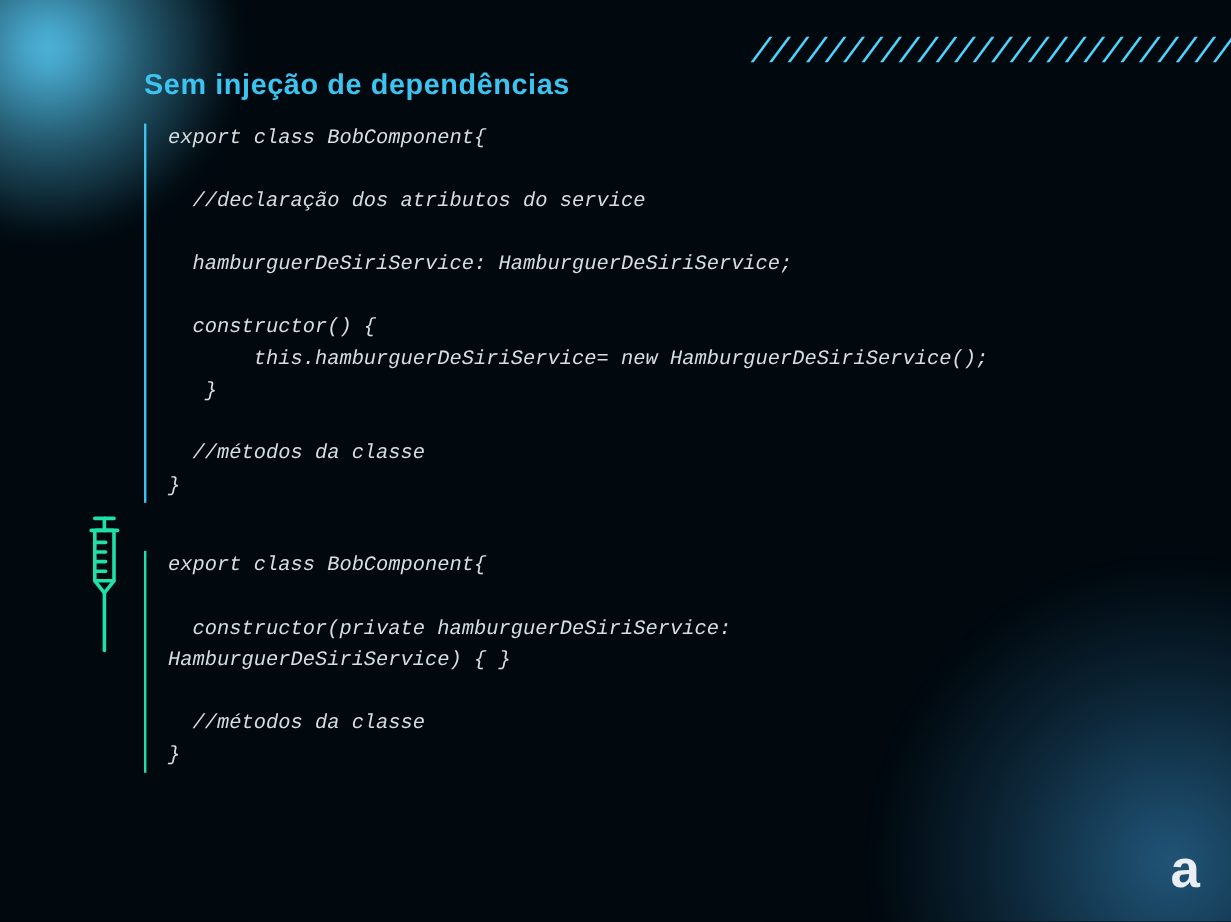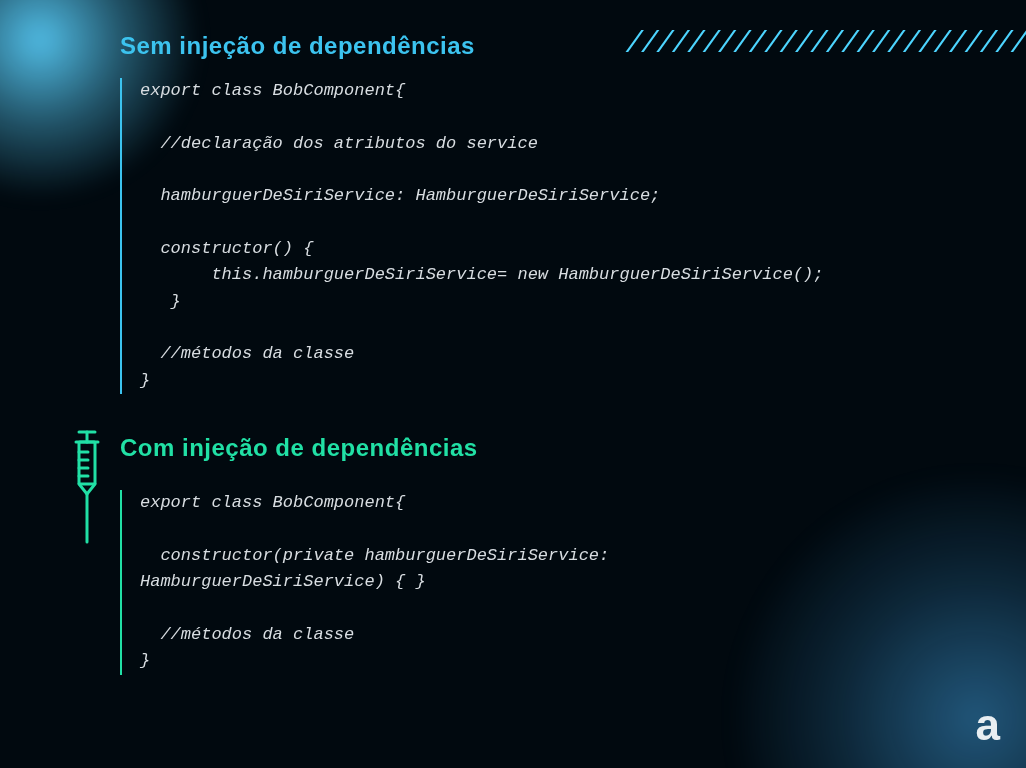--- a/index.html
+++ b/index.html
@@ -41,21 +41,21 @@
     right: 0;
     color: #4dd5ff;
     font-family: "Courier New", monospace;
     font-size: 29px;
     letter-spacing: -2px;
     font-style: italic;
     white-space: nowrap;
   }
   .content {
     position: relative;
-    padding: 32px 0 0 120px;
+    padding: 57px 0 0 120px;
     z-index: 2;
   }
   .heading-blue {
     color: #3cc3ef;
     font-size: 24px;
     font-weight: 600;
     letter-spacing: 0.5px;
     margin-bottom: 18px;
   }
   .heading-green {
@@ -123,21 +123,20 @@
 
   constructor() {
        this.hamburguerDeSiriService= new HamburguerDeSiriService();
    }
 
   //métodos da classe
 }</div>
   </div>
 
   <div class="section2">
-    <div class="heading-green">Com injeção de dependências</div>
     <div class="code-block green">export class BobComponent{
 
   constructor(private hamburguerDeSiriService:
 HamburguerDeSiriService) { }
 
   //métodos da classe
 }</div>
   </div>
 
 </div>

